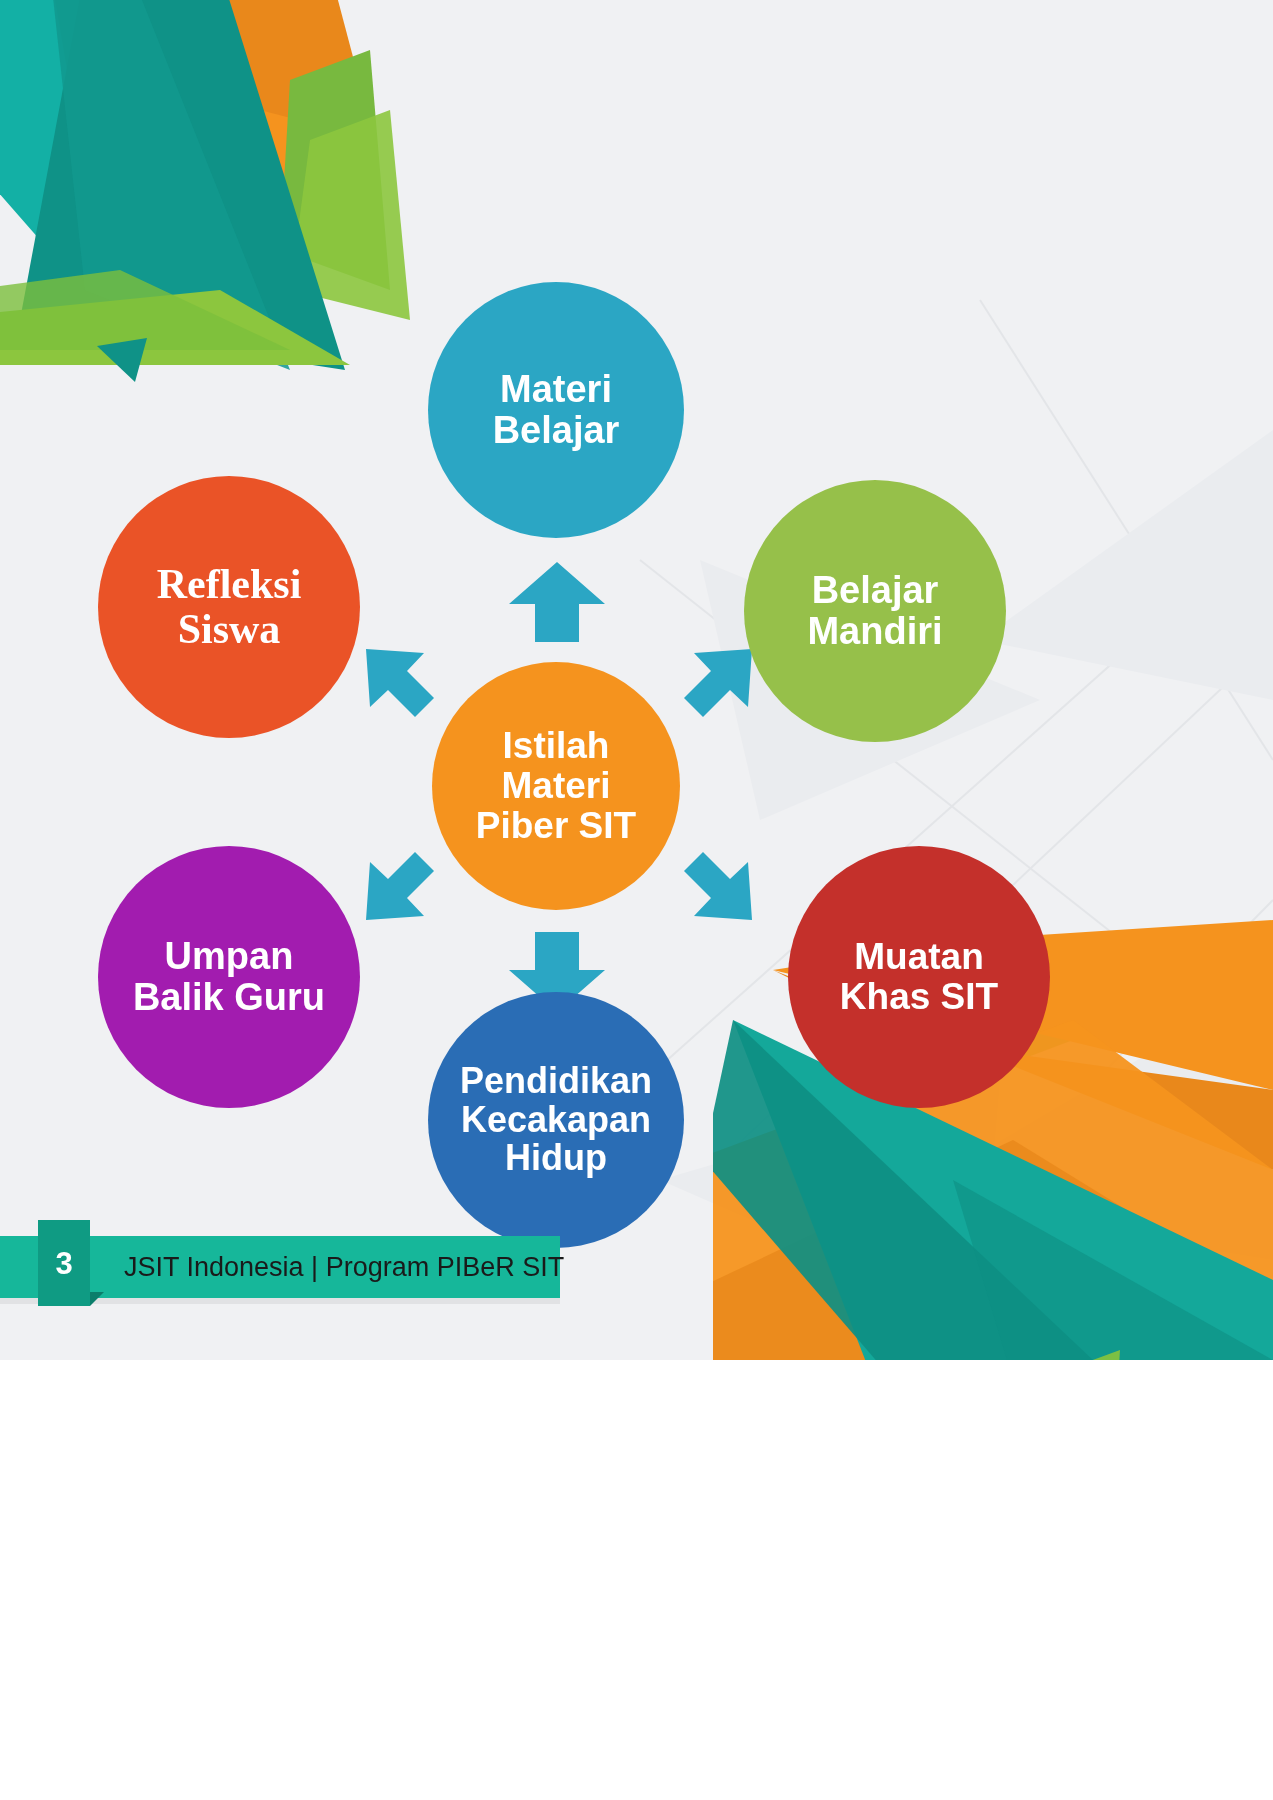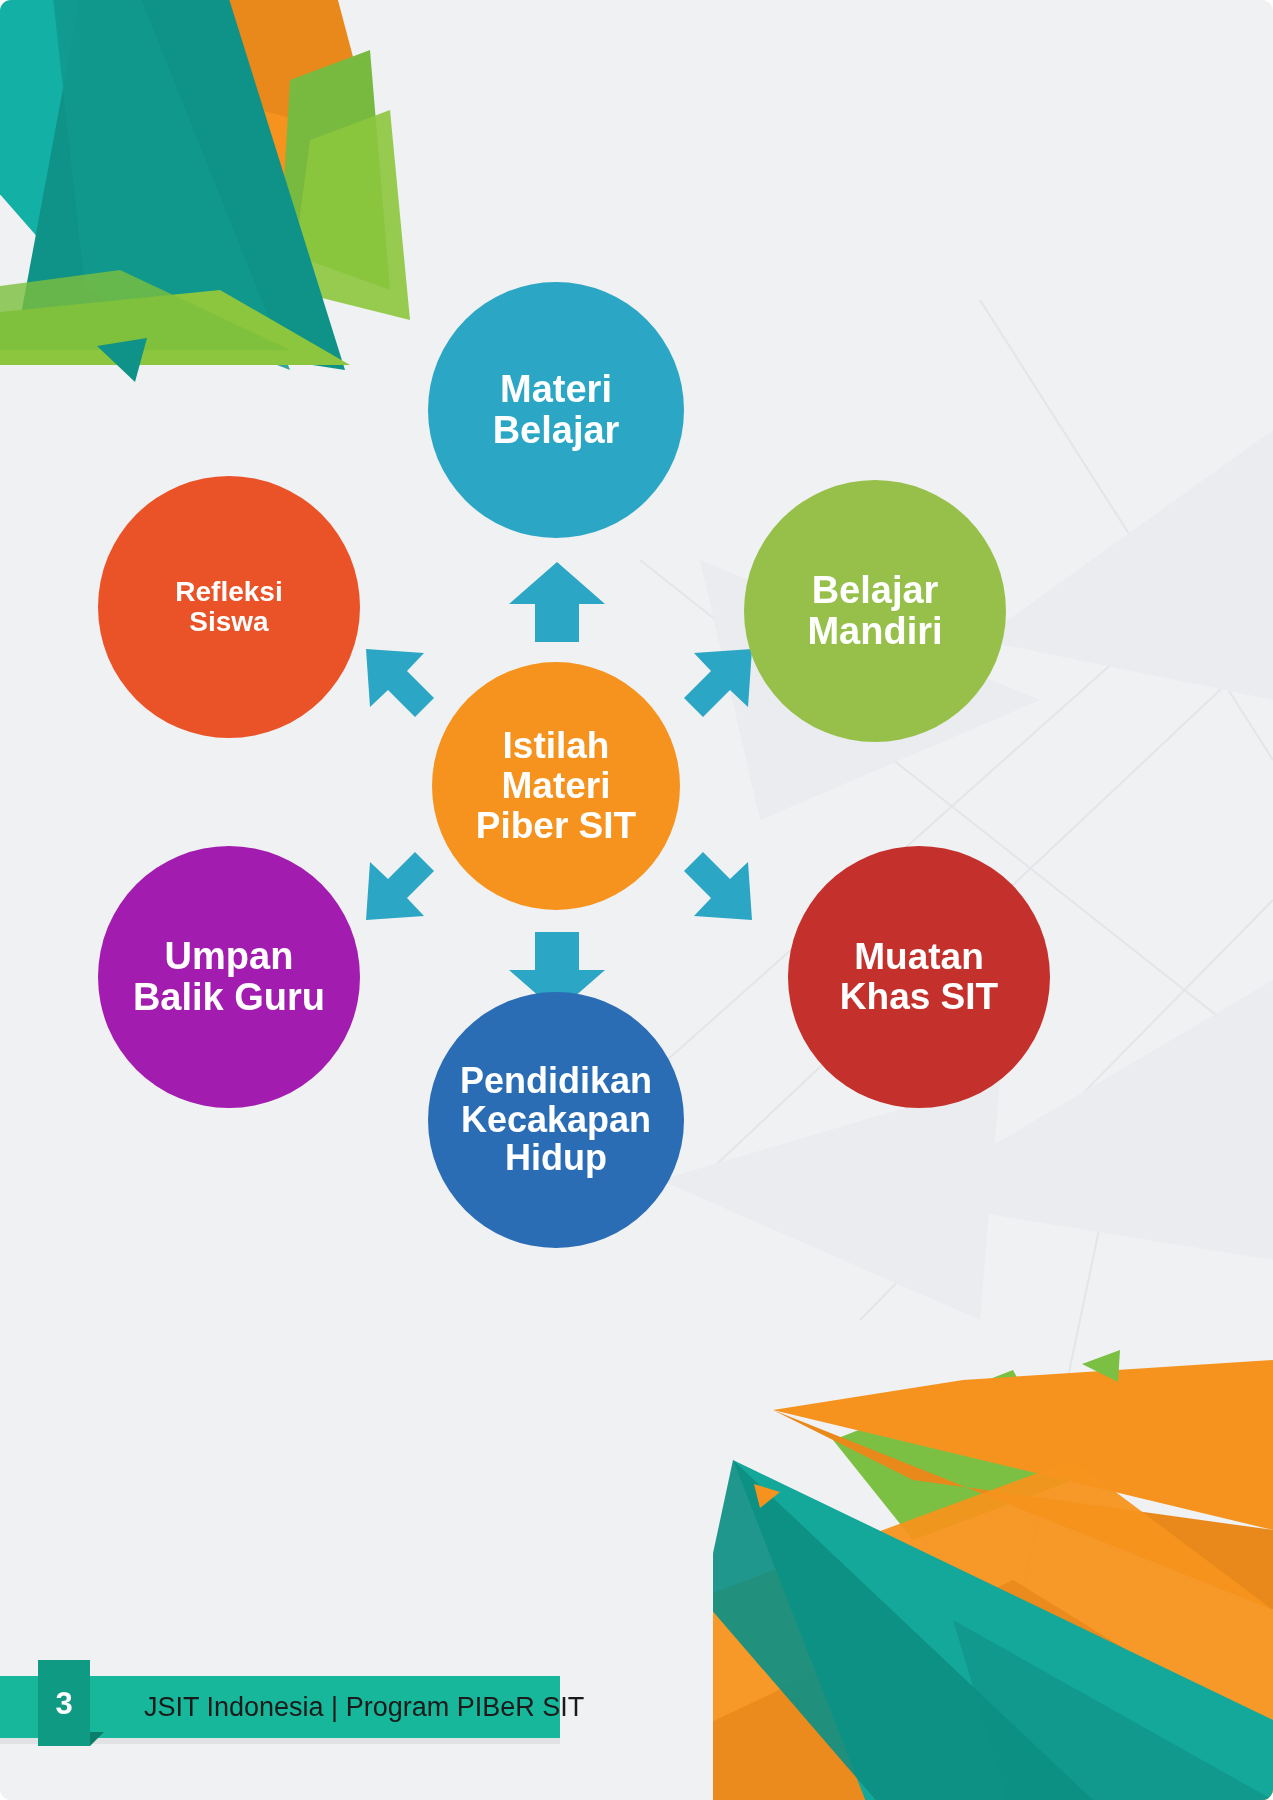--- a/index.html
+++ b/index.html
@@ -7,24 +7,23 @@
     margin: 0;
     padding: 0;
     background: #ffffff;
   }
   body {
     font-family: "Liberation Sans", sans-serif;
   }
   .page {
     position: relative;
     width: 1273px;
-    height: 1800px;
+    height: 1360px;
     overflow: hidden;
     background: #f0f1f3;
-    border-radius: 11px;
   }
 
   
   .watermark {
     position: absolute;
     inset: 0;
     pointer-events: none;
   }
 
   
@@ -58,21 +57,21 @@
     box-sizing: border-box;
   }
   .node span { display: block; padding: 0 8px; }
 
   
   .node-materi      { left: 428px;  top: 282px;  width: 256px; height: 256px; background: #2ba6c4; font-size: 38px; }
   .node-mandiri     { left: 744px;  top: 480px;  width: 262px; height: 262px; background: #96c04a; font-size: 38px; }
   .node-muatan      { left: 788px;  top: 846px;  width: 262px; height: 262px; background: #c4302b; font-size: 37px; }
   .node-pendidikan  { left: 428px;  top: 992px; width: 256px; height: 256px; background: #2a6db5; font-size: 36px; }
   .node-umpan       { left: 98px;   top: 846px;  width: 262px; height: 262px; background: #6f4a9b; font-size: 38px; }
-  .node-refleksi    { left: 98px;   top: 476px;  width: 262px; height: 262px; background: #ea5327; font-size: 28px; }
+  .node-refleksi    { left: 98px;   top: 476px;  width: 262px; height: 262px; background: #ea5327; font-size: 42px; font-family: Liberation Serif, serif; }
   .node-center      { left: 432px;  top: 662px;  width: 248px; height: 248px; background: #f5931e; font-size: 37px; }
 
   
   .arrow { position: absolute; }
   .arrow-up     { left: 505px; top: 560px;  width: 104px; height: 84px; }
   .arrow-down   { left: 505px; top: 930px;  width: 104px; height: 84px; }
   .arrow-ur     { left: 672px; top: 645px;  width: 84px;  height: 84px; }
   .arrow-ul     { left: 362px; top: 645px;  width: 84px;  height: 84px; }
   .arrow-lr     { left: 672px; top: 840px;  width: 84px;  height: 84px; }
   .arrow-ll     { left: 362px; top: 840px;  width: 84px;  height: 84px; }
@@ -123,21 +122,20 @@
   .footer-text {
     position: absolute;
     left: 124px;
     bottom: 62px;
     height: 62px;
     display: flex;
     align-items: center;
     color: #1a1a1a;
     font-size: 27px;
     white-space: nowrap;
-    margin-left: 20px;
   }
 </style>
 </head>
 <body>
 
 <div class="page" style="background: rgb(240, 241, 243);">
 
   <svg class="watermark" viewBox="0 0 1273 1800" preserveAspectRatio="none">
     <g stroke="#e3e5e8" stroke-width="2" fill="none">
       <path d="M 1273 520 L 600 1120"></path>

